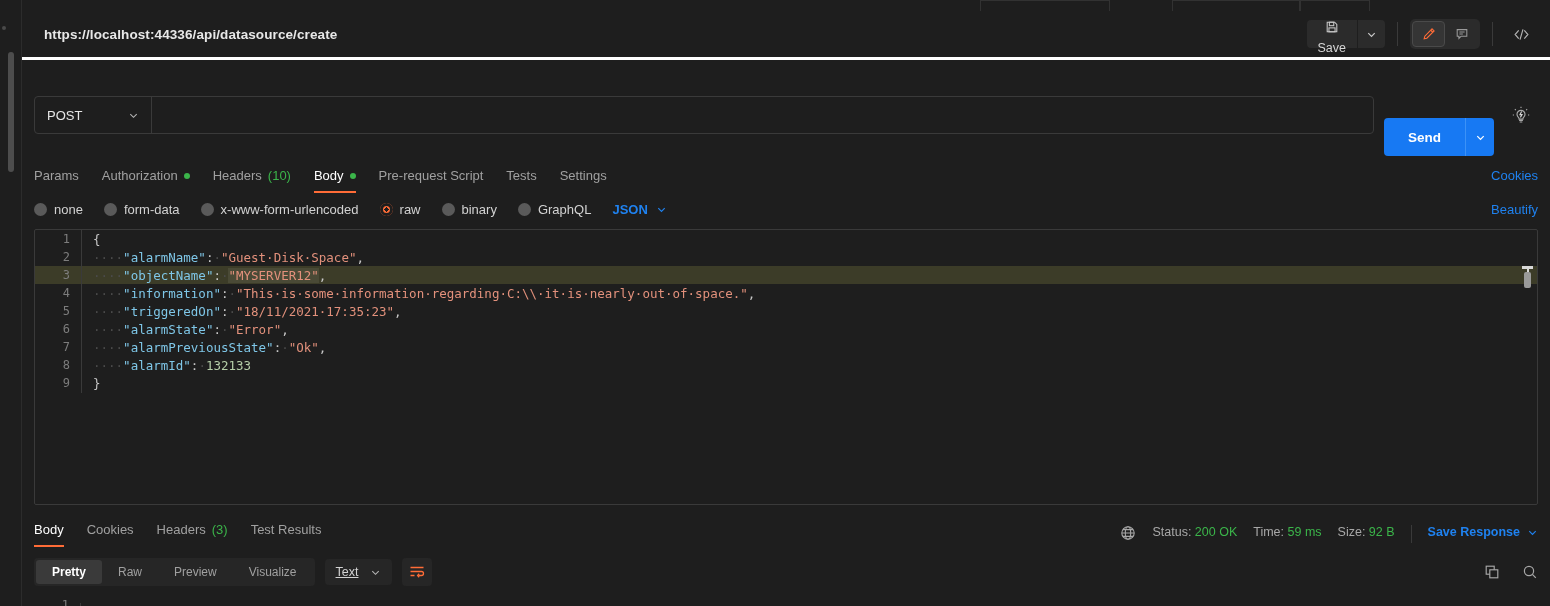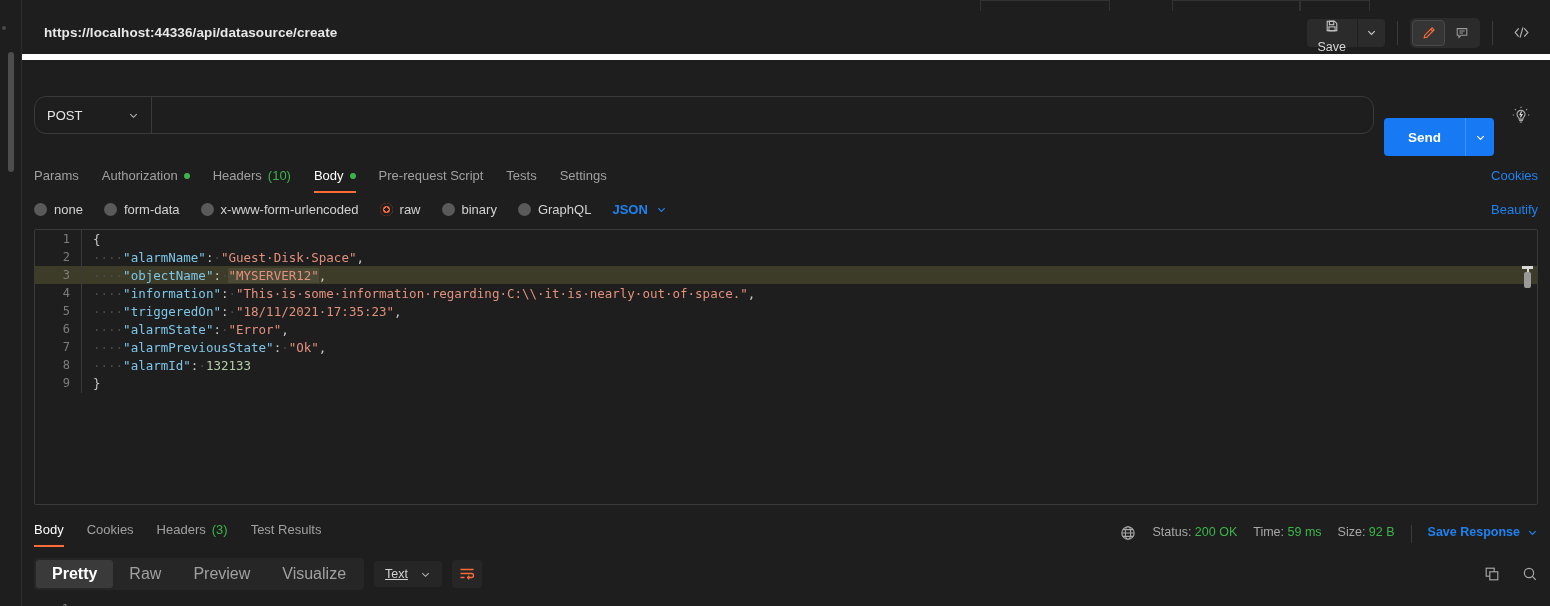--- a/index.html
+++ b/index.html
@@ -24,21 +24,21 @@
   
   .tabstrip { height: 11px; background: #1e1e1e; position: relative; flex: 0 0 11px; }
   .tabstrip .ghost-tab { position: absolute; top: 0; height: 11px; border-left: 1px solid #323232; border-right: 1px solid #323232; border-top: 1px solid #323232; }
   .tabstrip .gt1 { left: 958px; width: 130px; }
   .tabstrip .gt2 { left: 1150px; width: 128px; }
   .tabstrip .gt3 { left: 1278px; width: 70px; }
 
   
   .titlebar {
     height: 49px; flex: 0 0 49px; display: flex; align-items: center;
-    background: #1e1e1e; border-bottom: 6px solid #ffffff; padding: 0 12px 0 12px;
+    background: #1e1e1e; border-bottom: 3px solid #ffffff; padding: 0 12px 0 12px;
   }
   .req-title { font-size: 13.5px; font-weight: bold; color: #e8e8e8; margin-left: 10px; letter-spacing: .1px; }
   .titlebar-right { margin-left: auto; display: flex; align-items: center; gap: 0; }
 
   .save-group { display: flex; align-items: center; }
   .btn-save {
     display: flex; align-items: center; gap: 7px;
     height: 28px; padding: 0 11px; border-radius: 4px 0 0 4px;
     background: #2b2b2b; color: #d6d6d6; font-size: 12.5px; cursor: pointer; flex-direction: column;
   }
@@ -47,21 +47,21 @@
     background: #2b2b2b; border-radius: 0 4px 4px 0; margin-left: 1px; cursor: pointer;
   }
   .vdiv { width: 1px; height: 24px; background: #3a3a3a; margin: 0 12px; }
 
   .toggle-group { display: flex; align-items: center; background: #2b2b2b; border-radius: 5px; padding: 2px; }
   .tg-btn { width: 33px; height: 26px; display: flex; align-items: center; justify-content: center; border-radius: 4px; cursor: pointer; }
   .tg-btn.active { background: #353535; border: 1px solid #4a4a4a; }
 
   
   .urlbar-wrap { padding: 14px 12px 0 12px; display: flex; align-items: center; gap: 10px; flex: 0 0 auto; }
-  .urlbar { flex: 1 1 auto; display: flex; height: 38px; border: 1px solid #3a3a3a; border-radius: 12px; background: #1e1e1e; overflow: hidden; }
+  .urlbar { flex: 1 1 auto; display: flex; height: 38px; border: 1px solid #3a3a3a; border-radius: 4px; background: #1e1e1e; overflow: hidden; }
   .method {
     width: 117px; display: flex; align-items: center; justify-content: space-between;
     padding: 0 12px; font-size: 13px; color: #e6e6e6; border-right: 1px solid #3a3a3a; cursor: pointer;
   }
   .url-input {
     flex: 1 1 auto; display: flex; align-items: center; padding: 0 14px;
     font-size: 13px; color: #e0e0e0; cursor: text;
   }
   .send-group { display: flex; align-items: center; margin-top: 44px; }
   .btn-send {
@@ -117,21 +117,21 @@
   
   .resp { margin-top: 14px; flex: 1 1 auto; display: flex; flex-direction: column; }
   .resp-tabs { display: flex; align-items: center; padding: 0 12px; height: 30px; flex: 0 0 30px; }
   .resp-meta { margin-left: auto; display: flex; align-items: flex-start; gap: 16px; font-size: 12.5px; color: #a8a8a8; }
   .meta-val { color: #3bb54a; }
   .resp-divider { width: 1px; height: 18px; background: #3a3a3a; }
   .save-resp { color: #1f82f0; font-weight: bold; display: flex; align-items: center; gap: 7px; cursor: pointer; }
 
   .resp-toolbar { display: flex; align-items: center; padding: 9px 12px 0 12px; gap: 10px; flex: 0 0 auto; }
   .segmented { display: flex; background: #262626; border-radius: 4px; padding: 2px; }
-  .seg { padding: 5px 16px; font-size: 16px; color: #a0a0a0; border-radius: 3px; cursor: pointer; }
+  .seg { padding: 5px 16px; font-size: 12px; color: #a0a0a0; border-radius: 3px; cursor: pointer; }
   .seg.active { background: #3a3a3a; color: #fff; font-weight: bold; }
   .text-select {
     display: flex; align-items: center; gap: 12px; background: #262626; border-radius: 4px;
     padding: 6px 11px; font-size: 12.5px; color: #d2d2d2; cursor: pointer; text-decoration: underline;
   }
   .wrap-btn { width: 30px; height: 28px; background: #262626; border-radius: 4px; display: flex; align-items: center; justify-content: center; cursor: pointer; }
   .toolbar-right { margin-left: auto; display: flex; align-items: center; gap: 22px; }
 
   .resp-body { margin: 10px 12px 0 12px; flex: 1 1 auto; font-family: "DejaVu Sans Mono", monospace; font-size: 12.5px; }
   .resp-body .code-line .gutter { color: #7d7d7d; }

